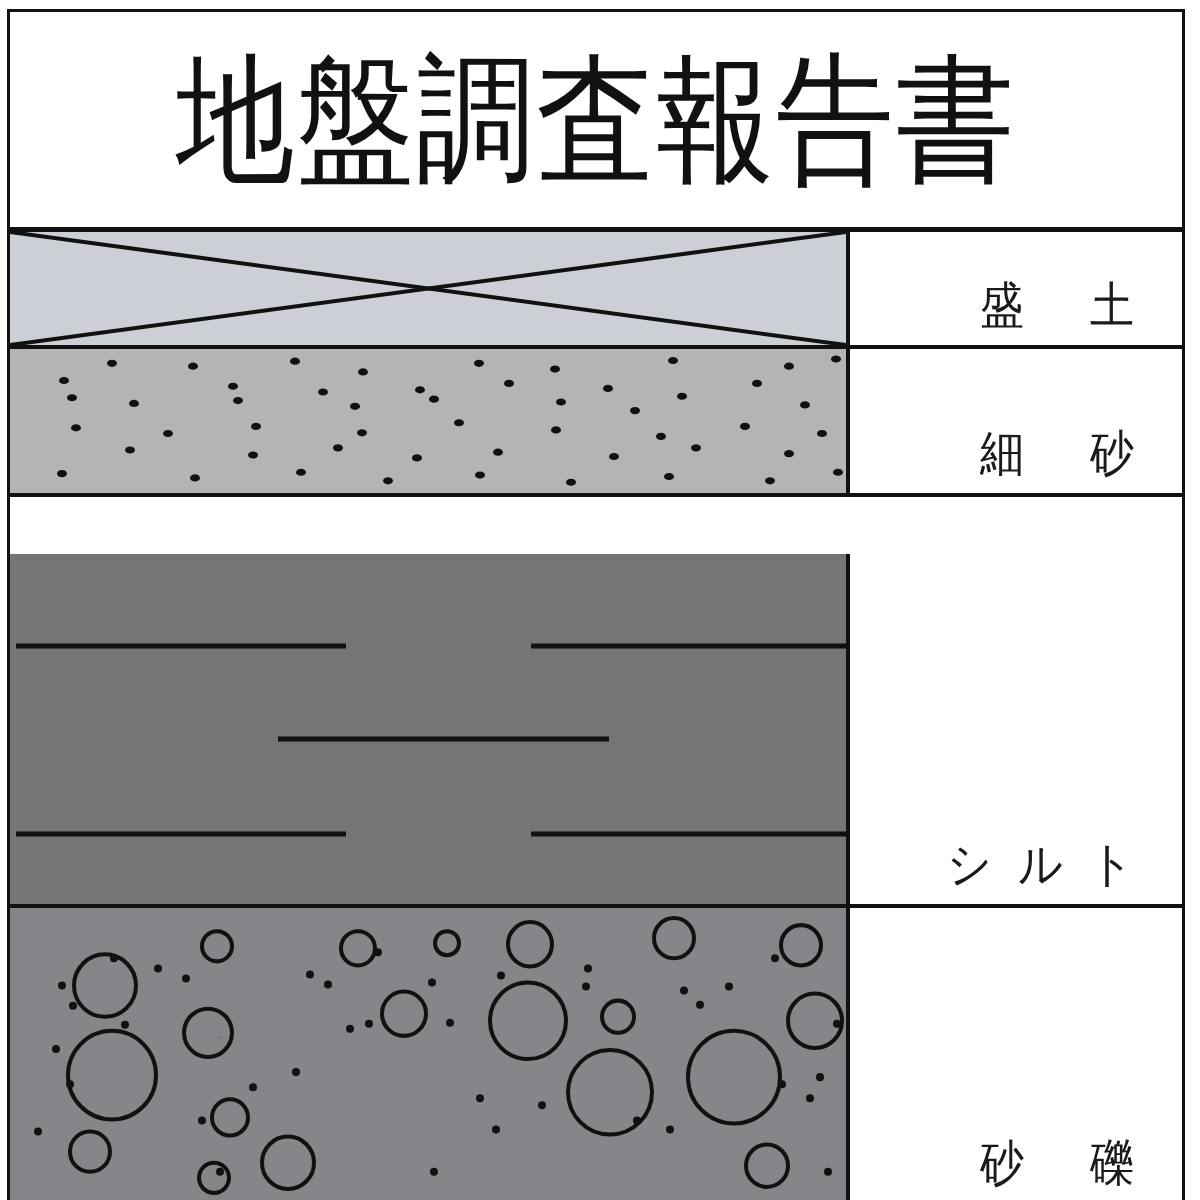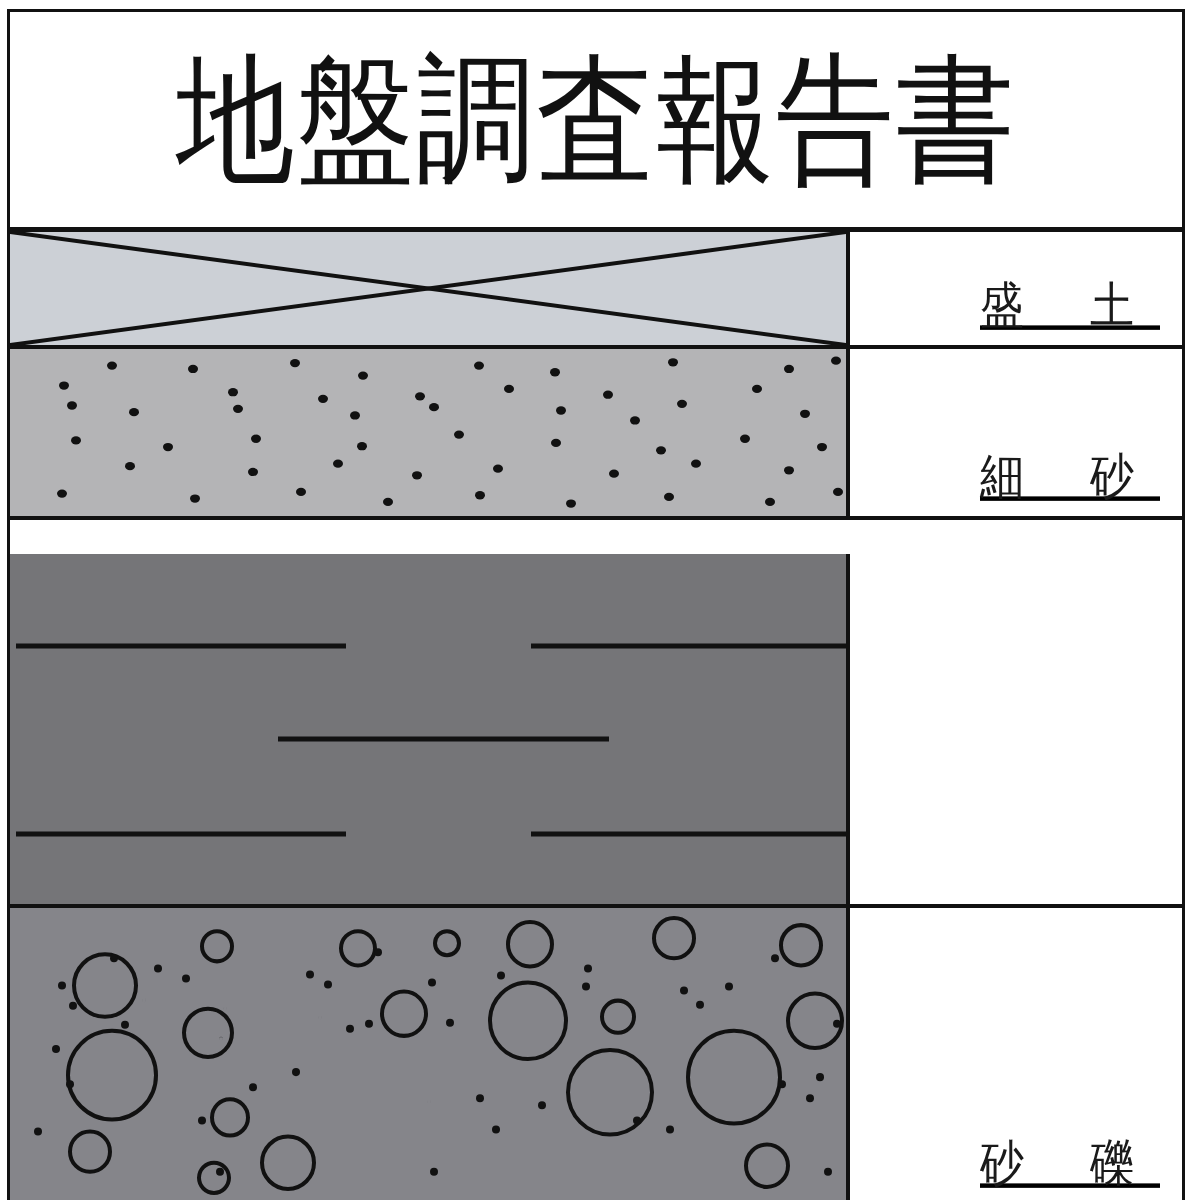--- a/index.html
+++ b/index.html
@@ -83,21 +83,20 @@
   .label-cell {
     position: absolute;
     left: 840px;
     right: 0;
     top: 0;
     bottom: 0;
     background: #ffffff;
     display: flex;
     align-items: flex-end;
     justify-content: flex-end;
-    text-decoration: underline;
   }
   .label-text {
     font-size: 44px;
     line-height: 1.05;
     color: #1a1a1a;
     letter-spacing: 26px;
     padding-right: 4px;
     margin-right: 18px;
     margin-bottom: 14px;
     white-space: nowrap;
@@ -130,21 +129,21 @@
         <svg class="pattern-svg" viewBox="0 0 836 113" preserveAspectRatio="none">
           <line x1="0" y1="0" x2="836" y2="113" stroke="#111111" stroke-width="4" vector-effect="non-scaling-stroke"></line>
           <line x1="0" y1="113" x2="836" y2="0" stroke="#111111" stroke-width="4" vector-effect="non-scaling-stroke"></line>
         </svg>
       </div>
       <div class="label-cell">
         <span class="label-text">盛 土</span>
       </div>
     </div>
 
-    <div class="stratum-row" style="top:117px; height:171px;">
+    <div class="stratum-row" style="top:117px; height:148px;">
       <div class="graphic-cell" style="background:#b4b4b6;">
         <svg class="pattern-svg" viewBox="0 0 836 201" preserveAspectRatio="none">
           <g fill="#111111">
             <circle cx="102" cy="20" r="5"></circle>
               <circle cx="183" cy="24" r="5"></circle>
             <circle cx="285" cy="17" r="5"></circle>
               <circle cx="353" cy="32" r="5"></circle>
             <circle cx="469" cy="20" r="5"></circle>
               <circle cx="545" cy="28" r="5"></circle>
             <circle cx="663" cy="16" r="5"></circle>
@@ -205,20 +204,23 @@
         <svg class="pattern-svg" viewBox="0 0 836 350" preserveAspectRatio="none">
           <g stroke="#111111" stroke-width="5" vector-effect="non-scaling-stroke">
             <line x1="6" y1="92" x2="336" y2="92"></line>
             <line x1="521" y1="92" x2="836" y2="92"></line>
             <line x1="268" y1="185" x2="599" y2="185"></line>
             <line x1="6" y1="280" x2="336" y2="280"></line>
             <line x1="521" y1="280" x2="836" y2="280"></line>
           </g>
         </svg>
       </div>
+      <div class="label-cell">
+        <span class="label-text">シルト</span>
+      </div>
     </div>
 
     <div class="stratum-row" style="top:676px; height:295px;">
       <div class="graphic-cell" style="background:#85858a;">
         <svg class="pattern-svg" viewBox="0 0 836 293" preserveAspectRatio="none">
           <g fill="none" stroke="#111111" stroke-width="4" vector-effect="non-scaling-stroke">
             <circle cx="95" cy="77" r="31"></circle>
             <circle cx="102" cy="166" r="44"></circle>
             <circle cx="80" cy="242" r="20"></circle>
             <circle cx="207" cy="38" r="15"></circle>

